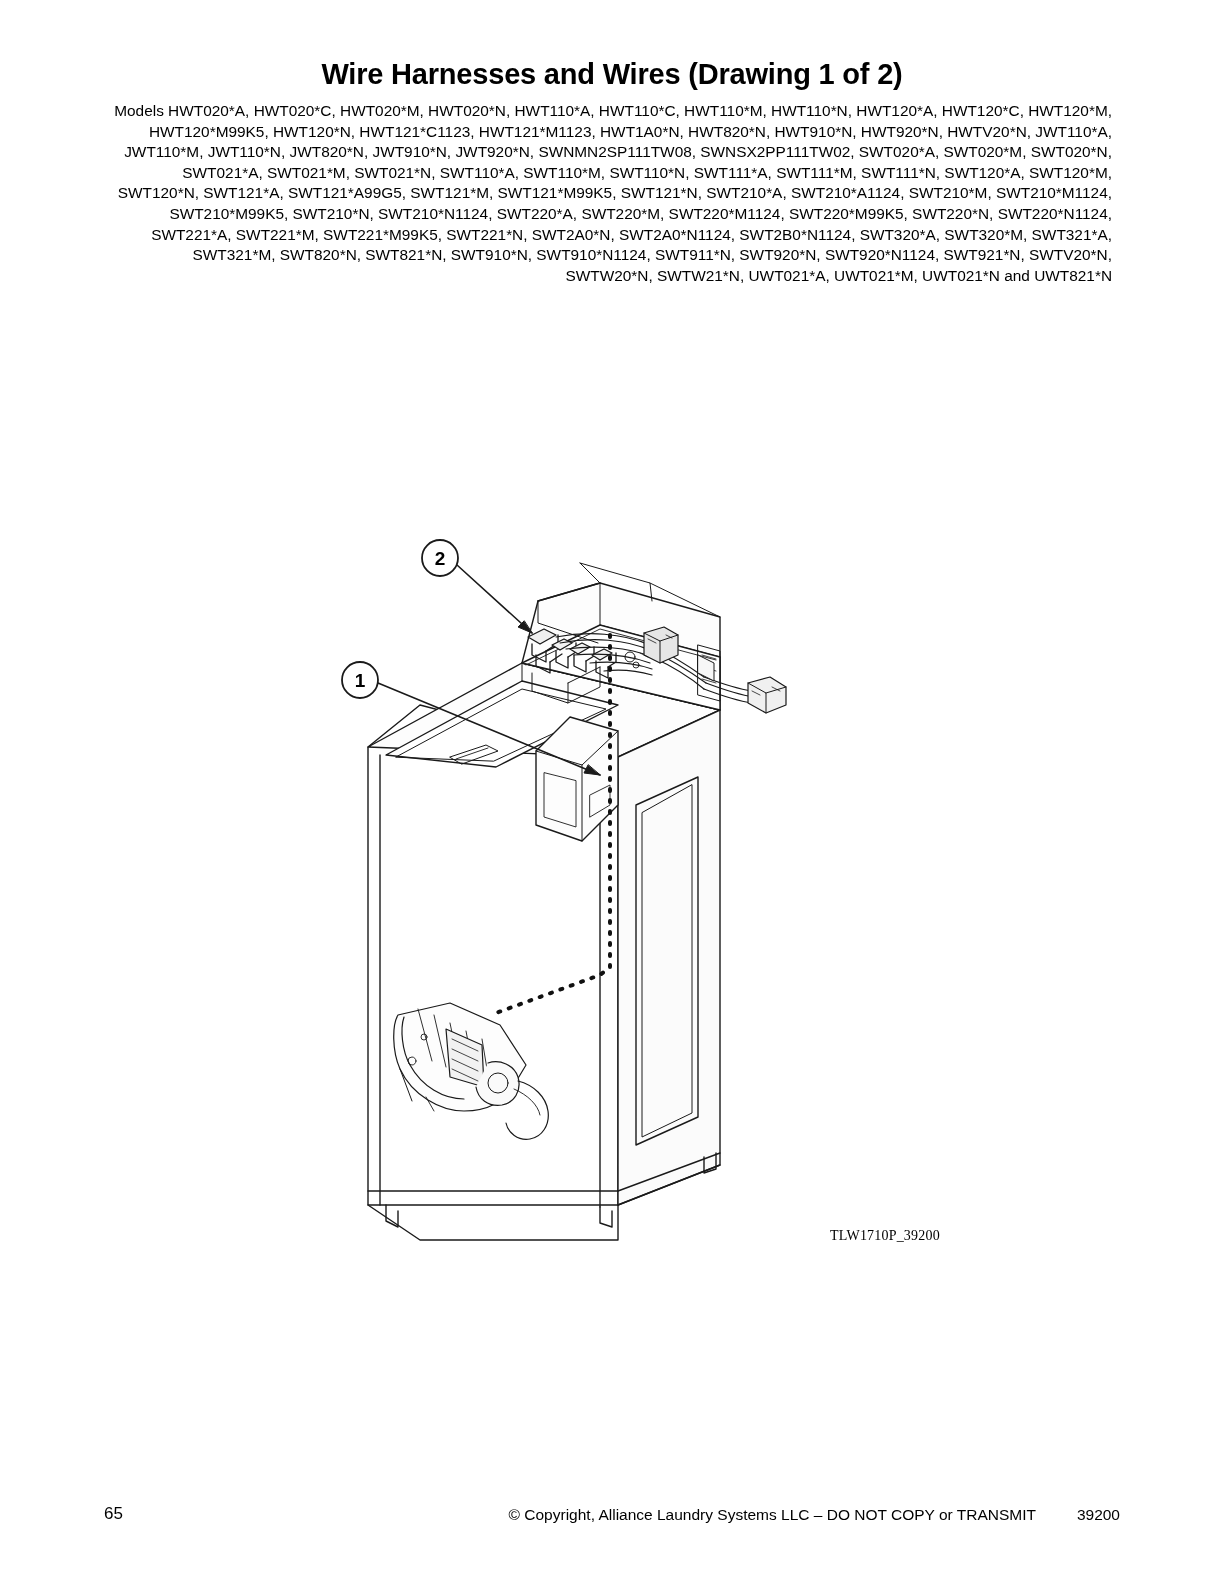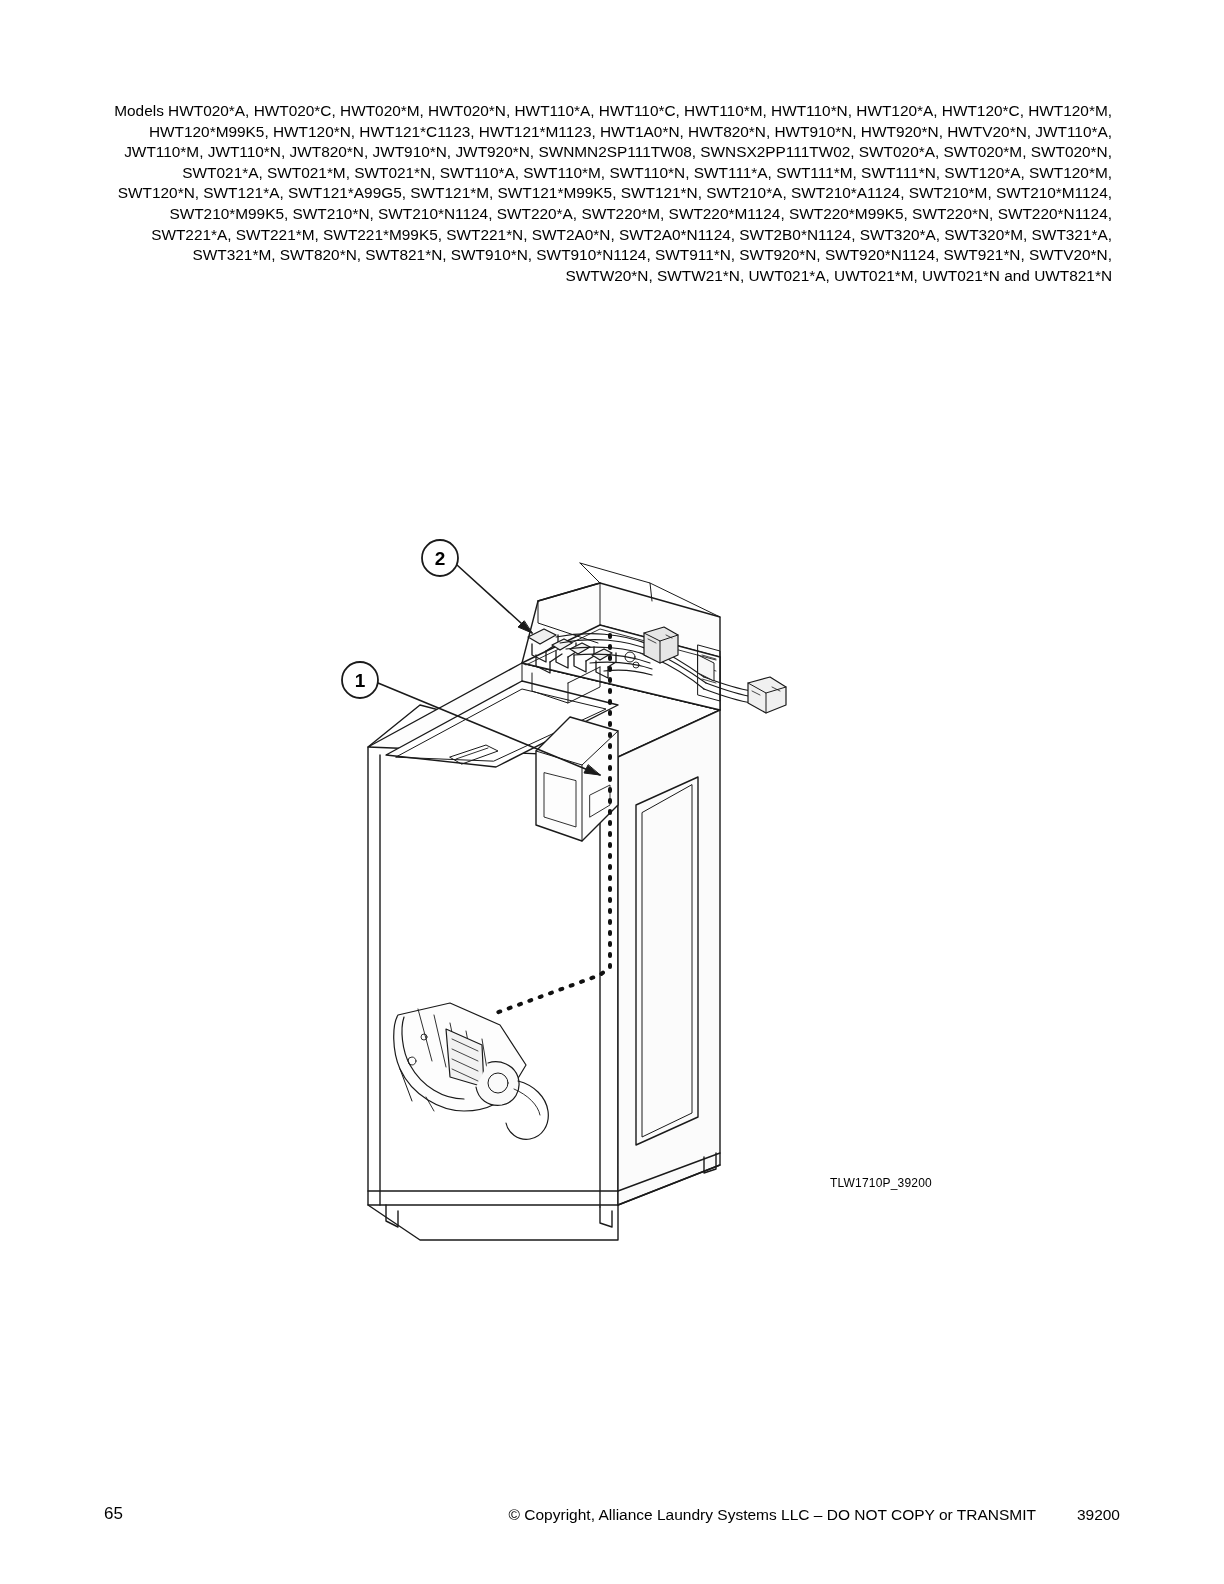--- a/index.html
+++ b/index.html
@@ -46,23 +46,24 @@
     top: 505px;
     width: 680px;
     height: 760px;
   }
   .figure svg {
     display: block;
   }
   .fig-code {
     position: absolute;
     left: 830px;
-    top: 1176px;
-    font-size: 12px;
+    top: 1228px;
+    font-size: 14px;
     letter-spacing: 0.2px;
+    font-family: Liberation Serif, serif;
   }
   .footer-page {
     position: absolute;
     left: 104px;
     top: 1504px;
     font-size: 17px;
   }
   .footer-copy {
     position: absolute;
     left: 0;
@@ -82,20 +83,21 @@
     font-family: "Liberation Sans", sans-serif;
     font-size: 19px;
     font-weight: bold;
   }
 </style>
 </head>
 <body>
 
 <div class="page">
 
+  <div class="title">Wire Harnesses and Wires (Drawing 1 of 2)</div>
 
   <div class="models">Models HWT020*A, HWT020*C, HWT020*M, HWT020*N, HWT110*A, HWT110*C, HWT110*M, HWT110*N, HWT120*A, HWT120*C, HWT120*M, HWT120*M99K5, HWT120*N, HWT121*C1123, HWT121*M1123, HWT1A0*N, HWT820*N, HWT910*N, HWT920*N, HWTV20*N, JWT110*A, JWT110*M, JWT110*N, JWT820*N, JWT910*N, JWT920*N, SWNMN2SP111TW08, SWNSX2PP111TW02, SWT020*A, SWT020*M, SWT020*N, SWT021*A, SWT021*M, SWT021*N, SWT110*A, SWT110*M, SWT110*N, SWT111*A, SWT111*M, SWT111*N, SWT120*A, SWT120*M, SWT120*N, SWT121*A, SWT121*A99G5, SWT121*M, SWT121*M99K5, SWT121*N, SWT210*A, SWT210*A1124, SWT210*M, SWT210*M1124, SWT210*M99K5, SWT210*N, SWT210*N1124, SWT220*A, SWT220*M, SWT220*M1124, SWT220*M99K5, SWT220*N, SWT220*N1124, SWT221*A, SWT221*M, SWT221*M99K5, SWT221*N, SWT2A0*N, SWT2A0*N1124, SWT2B0*N1124, SWT320*A, SWT320*M, SWT321*A, SWT321*M, SWT820*N, SWT821*N, SWT910*N, SWT910*N1124, SWT911*N, SWT920*N, SWT920*N1124, SWT921*N, SWTV20*N, SWTW20*N, SWTW21*N, UWT021*A, UWT021*M, UWT021*N and UWT821*N</div>
 
   <div class="figure">
     <svg width="680" height="760" viewBox="0 0 680 760" xmlns="http://www.w3.org/2000/svg">
       <g fill="none" stroke="#1a1a1a" stroke-width="1.4" stroke-linejoin="round" stroke-linecap="round">
 
         <path d="M68 242 L68 700 L120 735 L318 735 L318 700 L318 252 L120 200 Z" fill="#ffffff"></path>
 
         <path d="M68 242 L222 158 L420 205 L318 252 Z" fill="#fdfdfd"></path>

